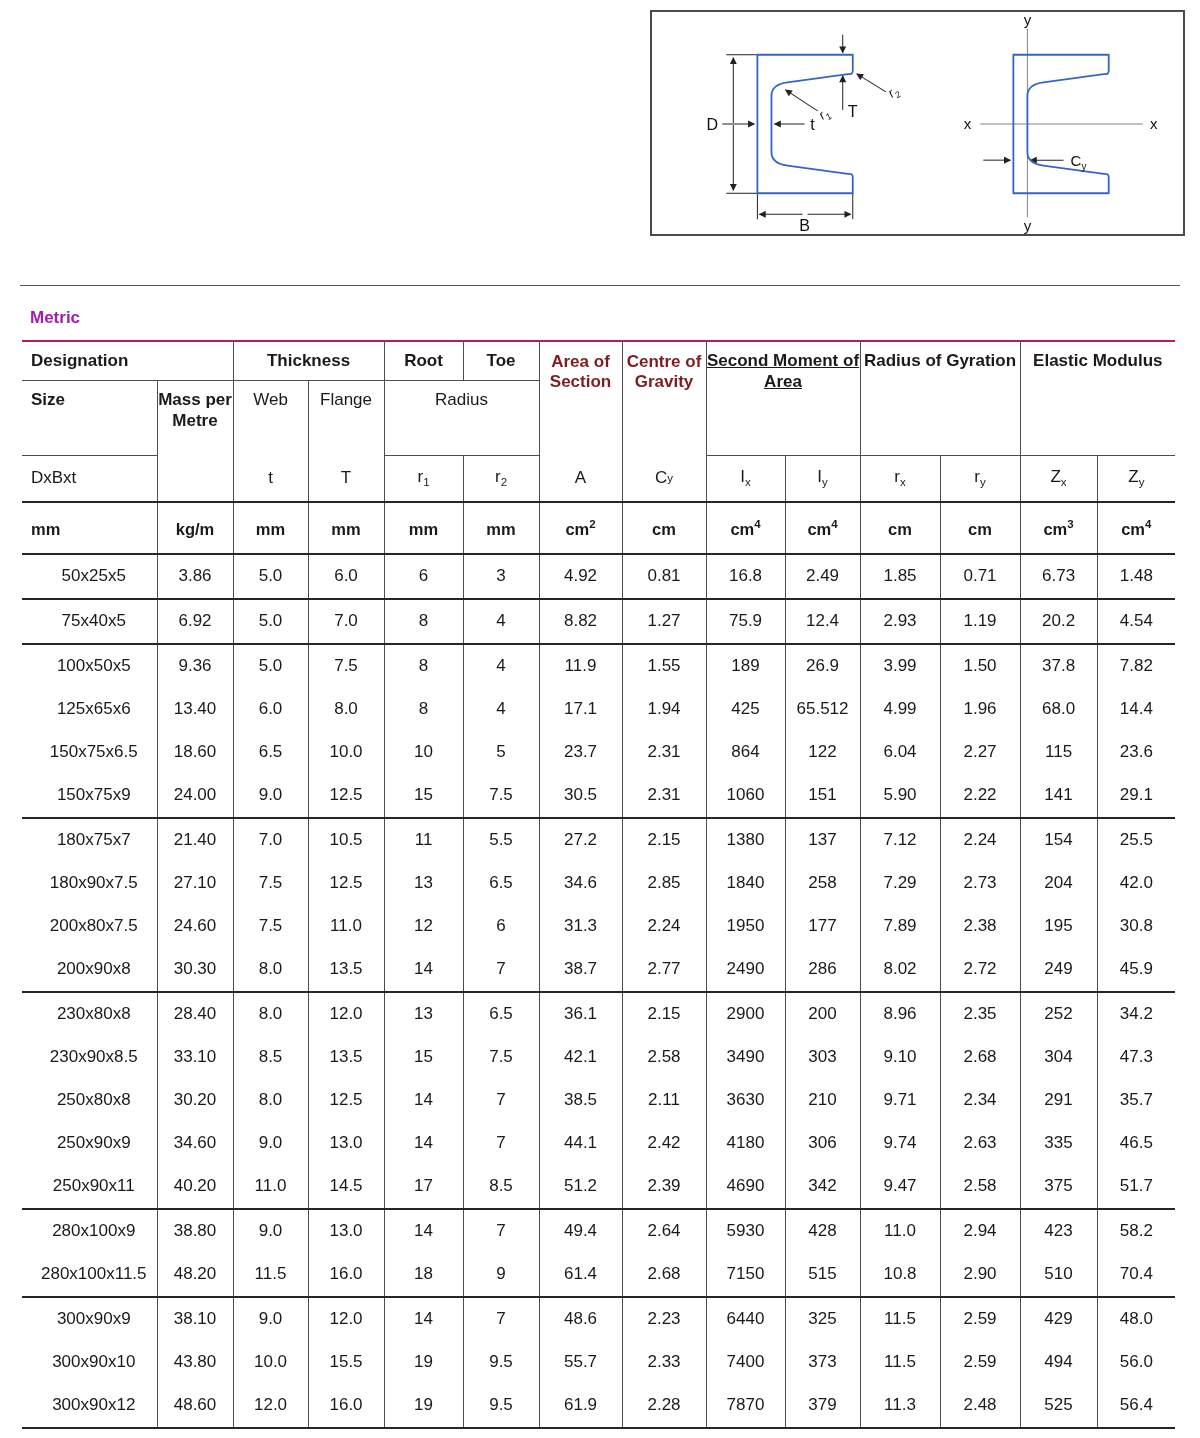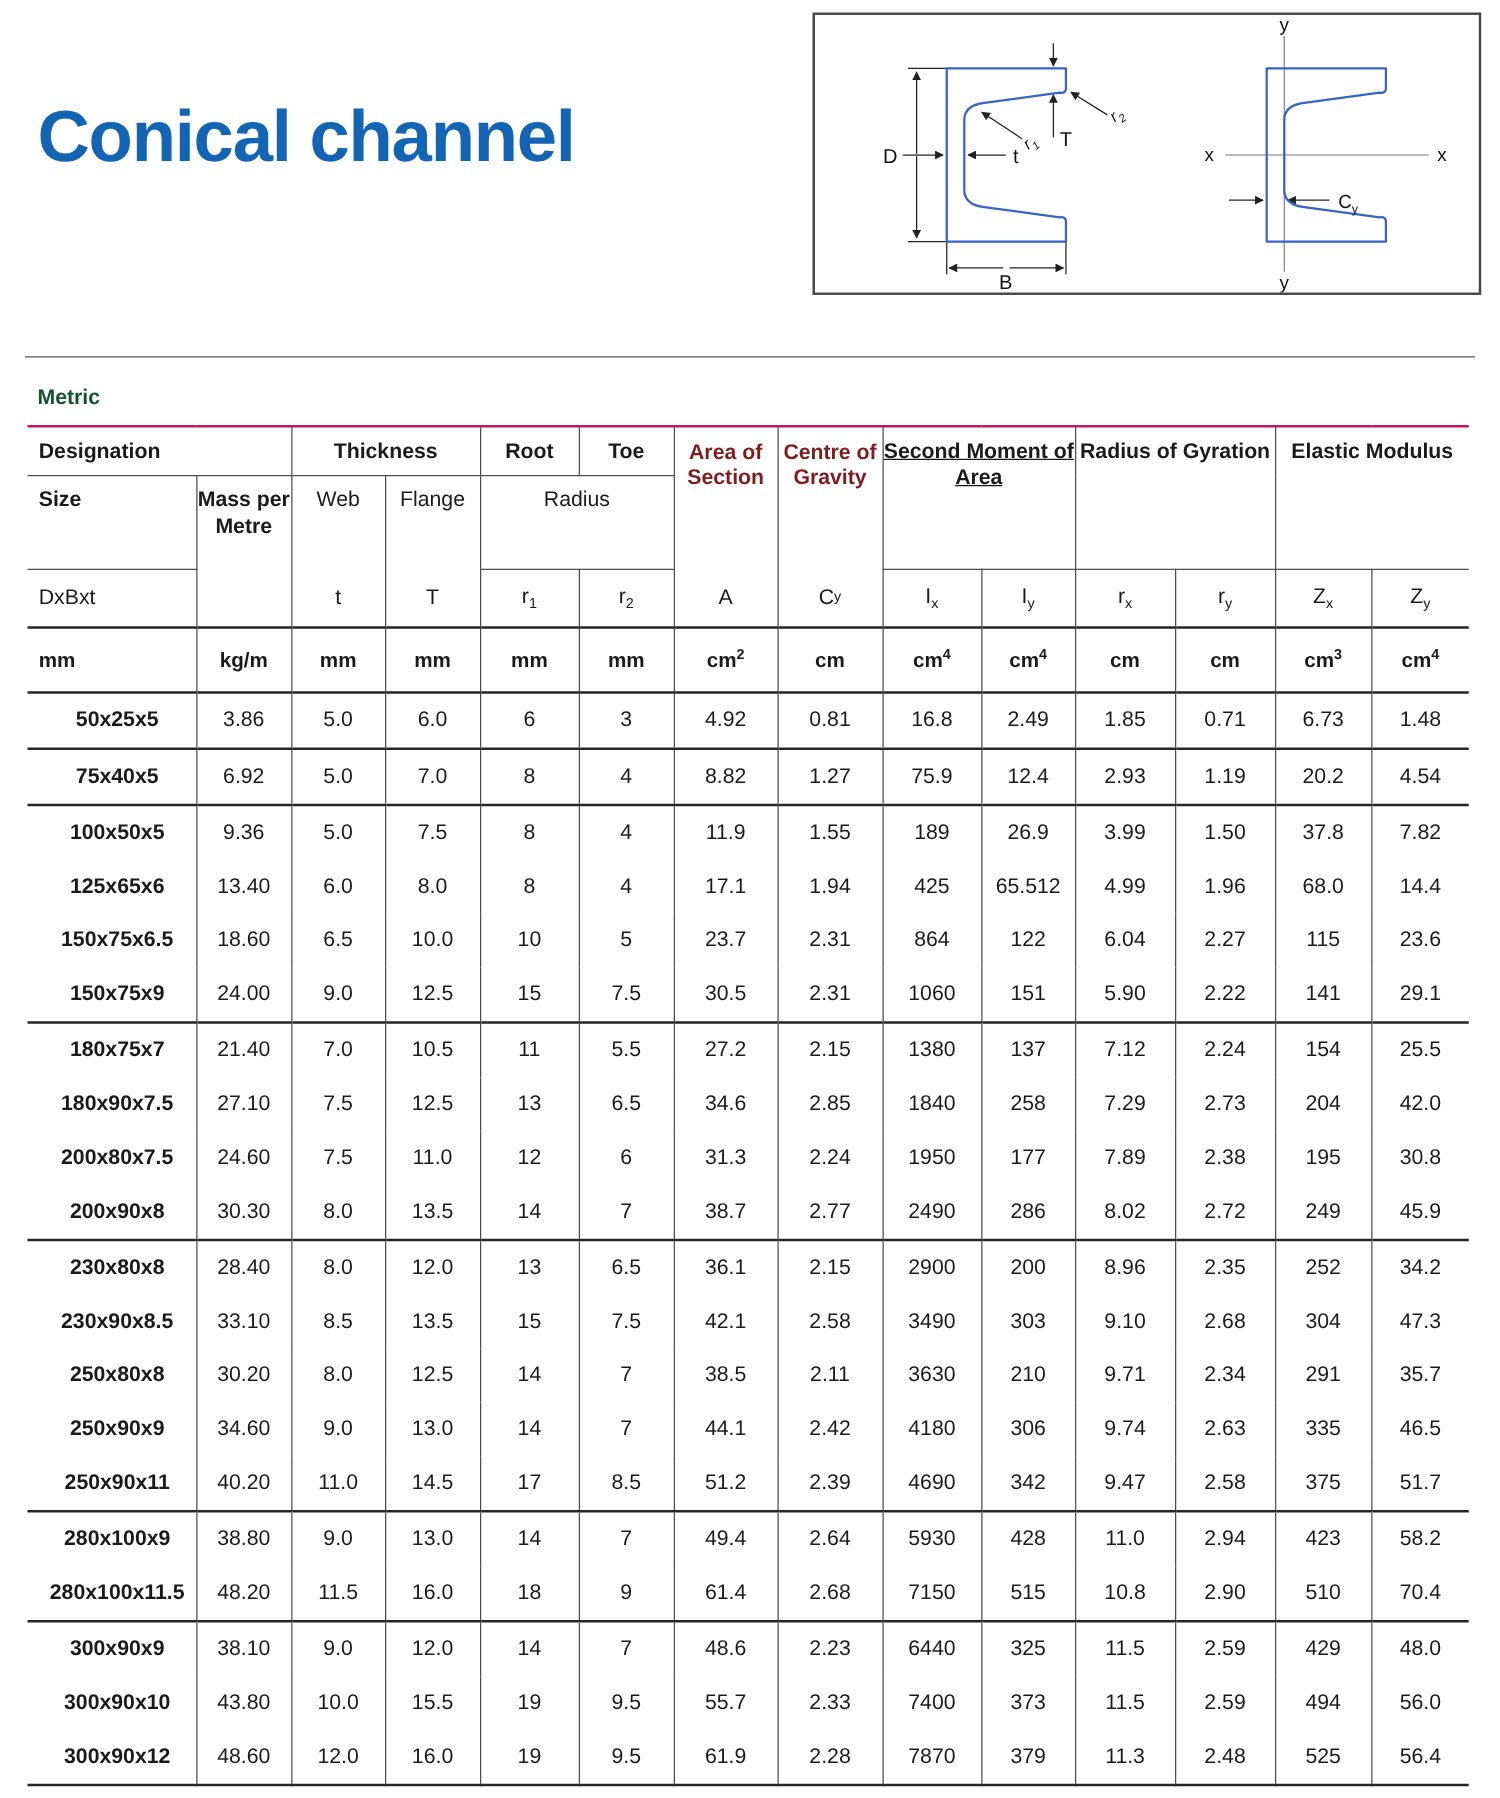--- a/index.html
+++ b/index.html
@@ -7,21 +7,21 @@
   .page{position:relative;width:1200px;height:1438px;overflow:hidden;background:#fff;}
 
   
   .page-title{position:absolute;left:30px;top:80px;font-size:58px;line-height:1.05;font-weight:700;color:#1464b4;letter-spacing:-1px;}
   .diagram-box{position:absolute;left:650px;top:10px;width:531px;height:222px;border:2.5px solid #4a4a4a;background:#fff;}
   .diagram-box svg{display:block;width:100%;height:100%;}
   .size-range{position:absolute;left:20px;top:240px;font-size:20px;}
   .size-range .lbl{display:inline-block;width:165px;color:#333;}
   .size-range .val{color:#1a1a1a;}
   .top-rule{position:absolute;left:20px;right:20px;top:285px;border-top:1.5px solid #555;}
-  .metric{position:absolute;left:30px;top:308px;font-size:17px;font-weight:700;color:#14532d;}
+  .metric{position:absolute;left:30px;top:308px;font-size:17px;font-weight:700;color:#a21caf;}
 
   
   table.spec{position:absolute;left:22px;top:340px;width:1153px;border-collapse:collapse;table-layout:fixed;
              border-top:2px solid #be185d;border-bottom:2px solid #262626;}
   table.spec td{border-left:1px solid #4d4d4d;border-right:1px solid #4d4d4d;padding:0;
                 text-align:center;vertical-align:middle;font-size:17px;color:#1a1a1a;line-height:1.22;}
   table.spec tr td:first-child{border-left:none;}
   table.spec tr td:last-child{border-right:none;}
 
   tr.hA td{height:38px;}
@@ -32,30 +32,29 @@
   tbody.data tr.group-start td{border-top:2px solid #262626;}
 
   .bb1{border-bottom:1px solid #4d4d4d !important;}
   .blue{color:#7f1d1d;font-weight:700;}
   .bold-dark{font-weight:700;color:#111;}
   .leftcell{text-align:left !important;padding-left:9px !important;}
   td.stack{vertical-align:top;padding:0 !important;}
   .ht2{height:75px;box-sizing:border-box;padding-top:9px;display:flex;align-items:flex-start;justify-content:center;}
   .ht3{height:113px;box-sizing:border-box;padding-top:9px;display:flex;align-items:flex-start;justify-content:center;line-height:1.22;}
   .hsym{height:45px;display:flex;align-items:center;justify-content:center;font-weight:400;color:#1a1a1a;font-size:17px;}
-  .size-col{text-align:right;padding-left:9px !important;font-weight:700;}
+  .size-col{text-align:right;padding-left:9px !important;font-weight:400;}
   sub{font-size:11.5px;}
   sup{font-size:11.5px;}
 </style>
 </head>
 <body>
 
 <div class="page">
 
-  <div class="page-title">Conical channel</div>
 
   <div class="diagram-box">
     <svg viewBox="0 0 529 220">
       <defs>
         <marker id="ah" viewBox="0 0 10 10" refX="9" refY="5" markerWidth="9" markerHeight="7" orient="auto">
           <path d="M0,0 L10,5 L0,10 z" fill="#222"></path>
         </marker>
       </defs>
 
       <g stroke="#222" stroke-width="1" fill="none">

